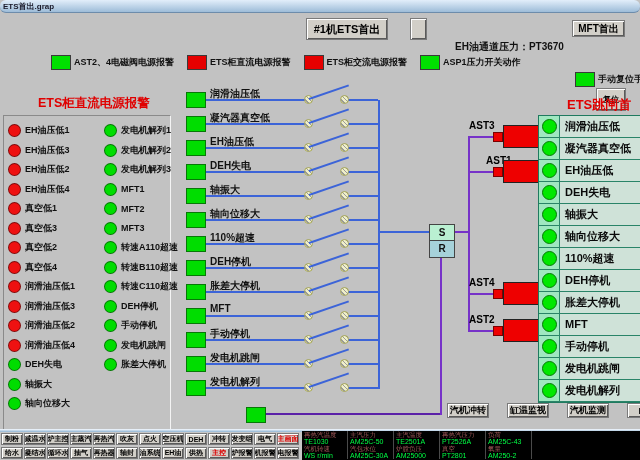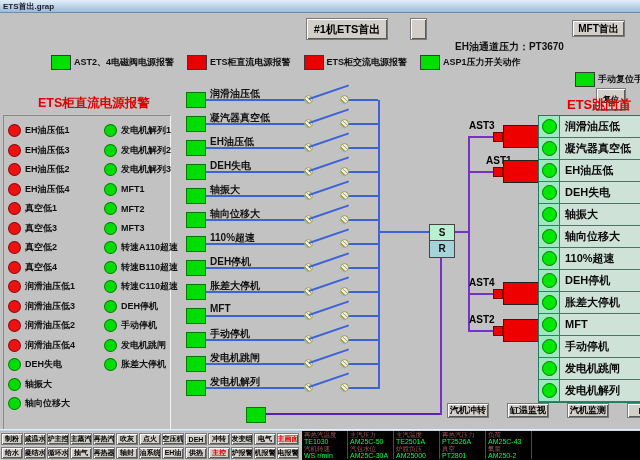--- a/index.html
+++ b/index.html
@@ -3,21 +3,21 @@
 <meta charset="utf-8">
 <style>
   * { margin:0; padding:0; box-sizing:border-box; }
   html,body { width:640px; height:460px; overflow:hidden; }
   body { font-family:"Liberation Sans","DejaVu Sans",sans-serif; background:#c2c2c2; }
   .screen { position:relative; width:640px; height:460px; background:#c2c2c2; overflow:hidden; }
 
   
   .titlebar { position:absolute; left:0; top:0; width:640px; height:13px;
     background:linear-gradient(to bottom,#e2eefa,#9dbcd8); border-bottom:1px solid #6d8cab;
-    font-size:8px; font-weight:bold; color:#1a1a2a; line-height:13px; padding-left:3px; }
+    font-size:8px; font-weight:bold; color:#1a1a2a; line-height:13px; padding-left:3px;border-radius:6px; }
 
   
   .btn { background:#d2cfc8; border:1px solid #7a7a7a;
     box-shadow: inset 1px 1px 0 #ffffff, inset -1px -1px 0 #5a5a5a;
     color:#000; font-weight:bold; display:flex; align-items:center; justify-content:center;
     font-family:inherit; cursor:default; }
 
   .big-btn { position:absolute; left:306px; top:18px; width:82px; height:22px; font-size:11px; }
   .side-tile { position:absolute; left:410px; top:18px; width:17px; height:22px; }
   .mft-btn { position:absolute; left:572px; top:20px; width:53px; height:17px; font-size:10px; }

